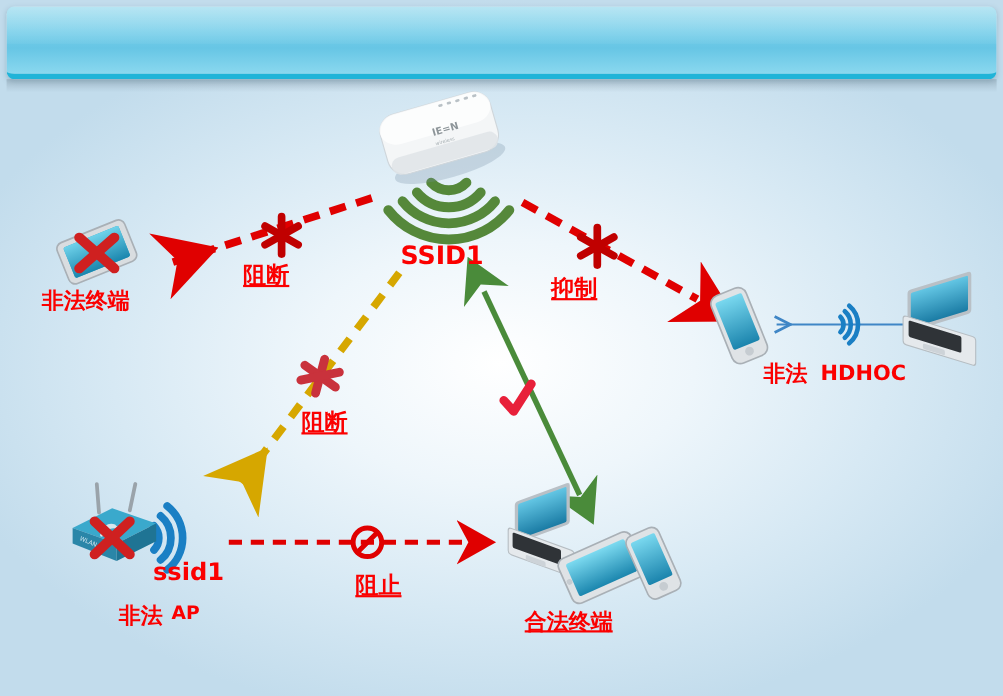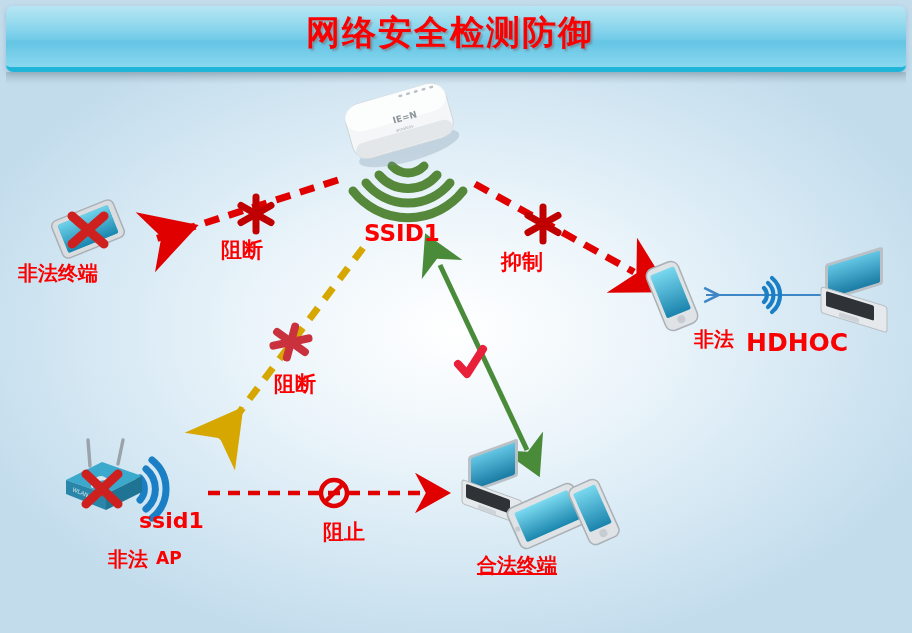--- a/index.html
+++ b/index.html
@@ -78,40 +78,40 @@
   svg { display: block; overflow: visible; }
 
   
   .link-label {
     position: absolute;
     color: #fb0000;
     font-size: 21px;
     font-weight: bold;
     white-space: nowrap;
     font-family: "DejaVu Sans", "Liberation Sans", sans-serif;
+    text-decoration: underline;
   }
 
   #svg-layer {
     position: absolute;
     left: 0; top: 0;
     width: 912px;
     height: 633px;
     pointer-events: none;
   }
 </style>
 </head>
 <body>
 
 <div id="slide">
 
   <div id="banner">
     <div id="banner-gloss"></div>
   </div>
   <div id="banner-shadow"></div>
-  <div id="banner-title">网络安全检测防御</div>
 
   <svg id="svg-layer" viewBox="0 0 912 633">
     <defs>
       <marker id="arrRedL" markerWidth="9" markerHeight="9" refX="7" refY="4.5" orient="auto">
         <path d="M8,0 L0,4.5 L8,9 L5.6,4.5 Z" fill="#e00000"></path>
       </marker>
       <marker id="arrRedR" markerWidth="9" markerHeight="9" refX="2" refY="4.5" orient="auto">
         <path d="M0,0 L8,4.5 L0,9 L2.4,4.5 Z" fill="#e00000"></path>
       </marker>
       <marker id="arrGold" markerWidth="9" markerHeight="9" refX="7" refY="4.5" orient="auto">
@@ -322,26 +322,26 @@
         <linearGradient id="phScreen2" x1="0" y1="0" x2="0" y2="1">
           <stop offset="0" stop-color="#79d8ef"></stop>
           <stop offset="1" stop-color="#1b84ad"></stop>
         </linearGradient>
         <rect x="-12" y="-25" width="24" height="42" rx="2" ry="2" fill="url(#phScreen2)"></rect>
         <circle cx="0" cy="23" r="4" fill="#c6ccd1"></circle>
       </g>
     </g>
   </svg>
 
-  <div class="cap" style="left:18px; top:260px;">非法终端</div>
+  <div class="cap" style="left:38px; top:260px;">非法终端</div>
 
   <div class="cap" style="left:364px; top:220px; font-size:23px;">SSID1</div>
 
   <div class="cap" style="left:694px; top:326px;">非法</div>
-  <div class="cap" style="left:746px; top:328px; font-size:25px;">HDHOC</div>
+  <div class="cap" style="left:746px; top:328px; font-size:19px;">HDHOC</div>
 
   <div class="cap" style="left:139px; top:508px; font-size:22px;">ssid1</div>
   <div class="cap" style="left:108px; top:546px;">非法</div>
   <div class="cap" style="left:156px; top:548px; font-size:17px;">AP</div>
 
   <div class="cap" style="left:477px; top:552px;text-decoration:underline;">合法终端</div>
 
   <div class="link-label" style="left:221px; top:236px;">阻断</div>
   <div class="link-label" style="left:501px; top:248px;">抑制</div>
   <div class="link-label" style="left:274px; top:370px;">阻断</div>

